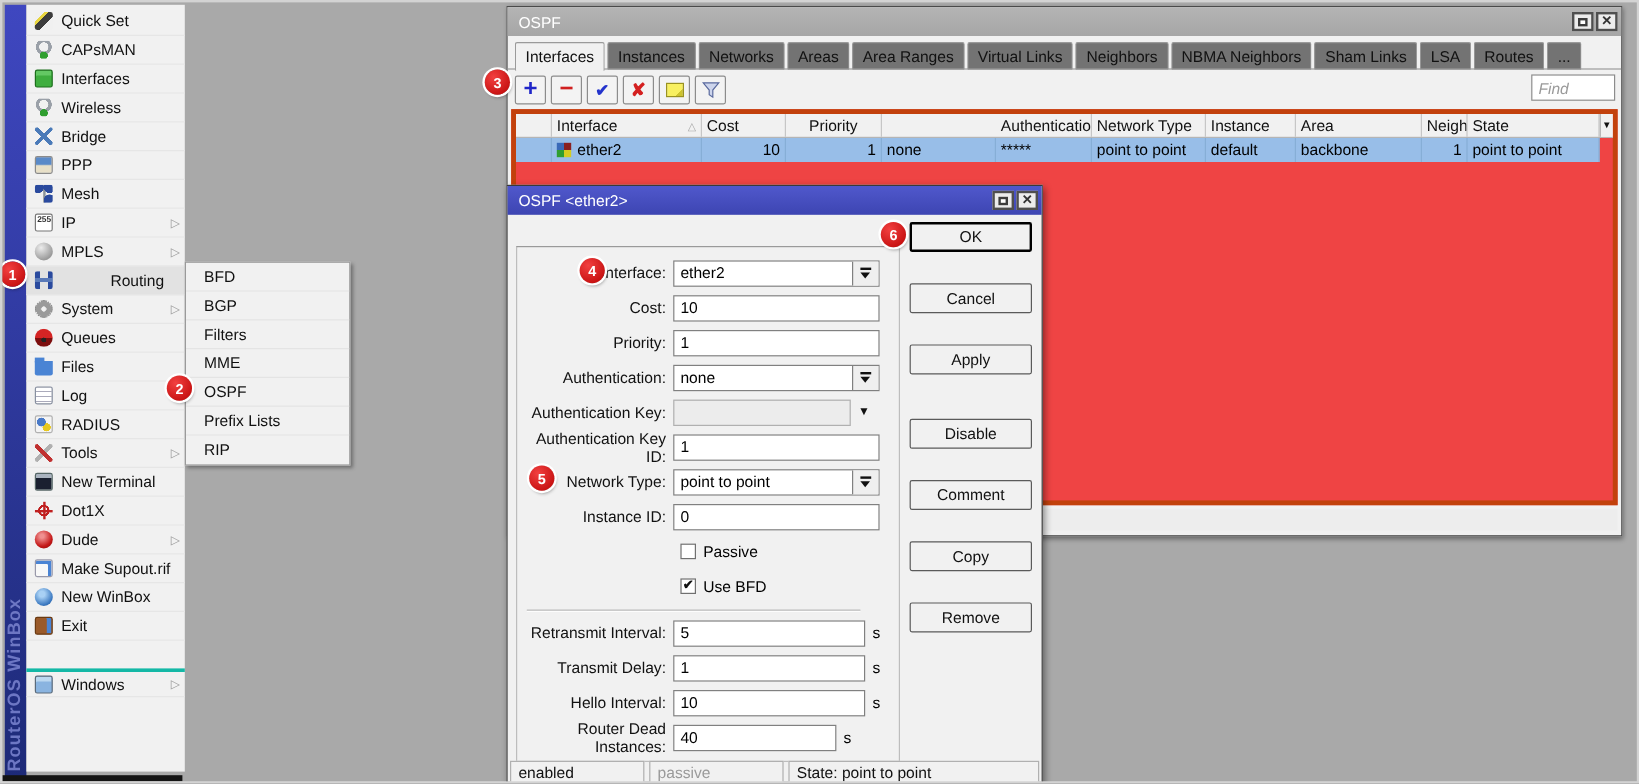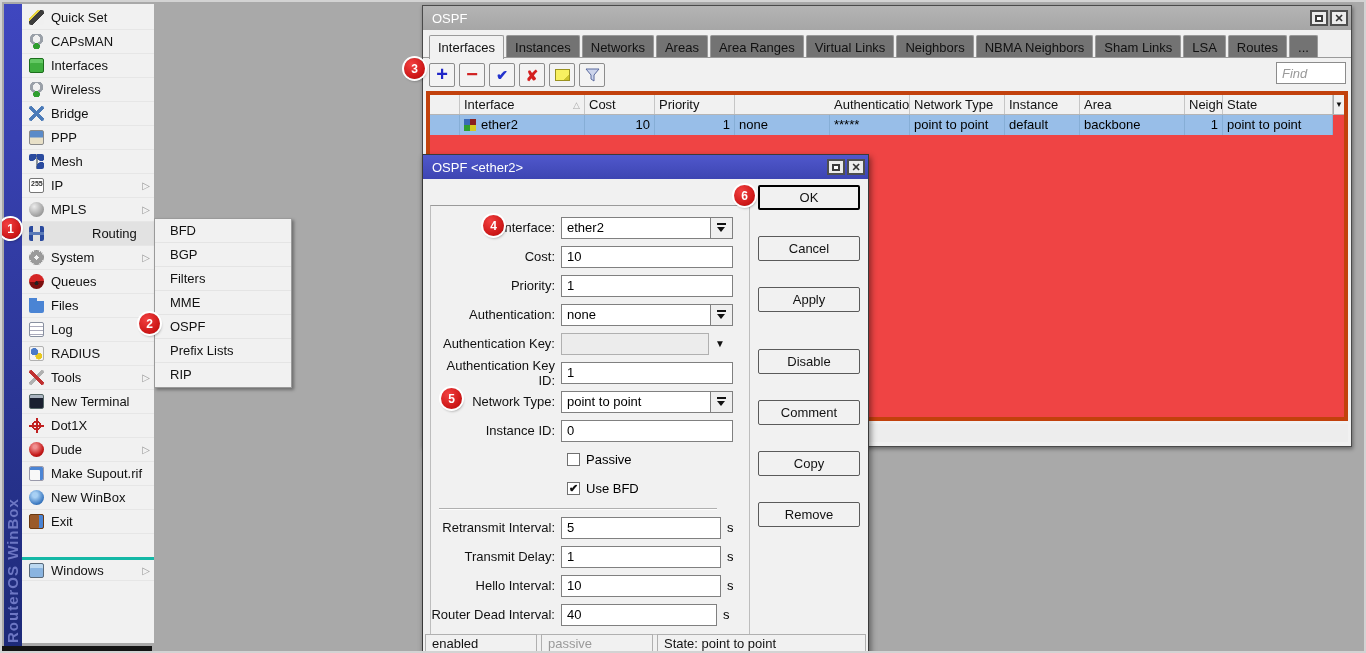--- a/index.html
+++ b/index.html
@@ -394,21 +394,21 @@
     <div class="list-panel">
       <div class="thead">
         <span style="display:flex">
 
             <div class="hcell" style="width: 30px;"><span></span></div>
 
             <div class="hcell" style="width: 125px;"><span>Interface</span><span class="sort">△</span></div>
 
             <div class="hcell" style="width: 70px;"><span>Cost</span></div>
 
-            <div class="hcell" style="width: 80px;"><span>Priority</span></div>
+            <div class="hcell" style="width: 80px; text-align: center;"><span>Priority</span></div>
 
             <div class="hcell" style="width: 95px; margin-top: 44px;"><span>Authentica...</span></div>
 
             <div class="hcell" style="width: 80px;"><span>Authentication ...</span></div>
 
             <div class="hcell" style="width: 95px;"><span>Network Type</span></div>
 
             <div class="hcell" style="width: 75px;"><span>Instance</span></div>
 
             <div class="hcell" style="width: 105px;"><span>Area</span></div>
@@ -580,22 +580,22 @@
 
           <div class="frow">
             <span class="flabel">Hello Interval:</span>
             <span class="fbox short" style="width:160px">
               <span>10</span>
             </span>
             <span class="suffix">s</span>
           </div>
 
           <div class="frow">
-            <span class="flabel">Router Dead Interval:</span>
-            <span class="fbox short" style="width:156px">
+            <span class="flabel">Router Dead Instances:</span>
+            <span class="fbox short" style="width:136px">
               <span>40</span>
             </span>
             <span class="suffix">s</span>
           </div>
         </div>
     </div>
 
     <div class="btncol">
 
         <button class="dlgbtn default">OK</button>

